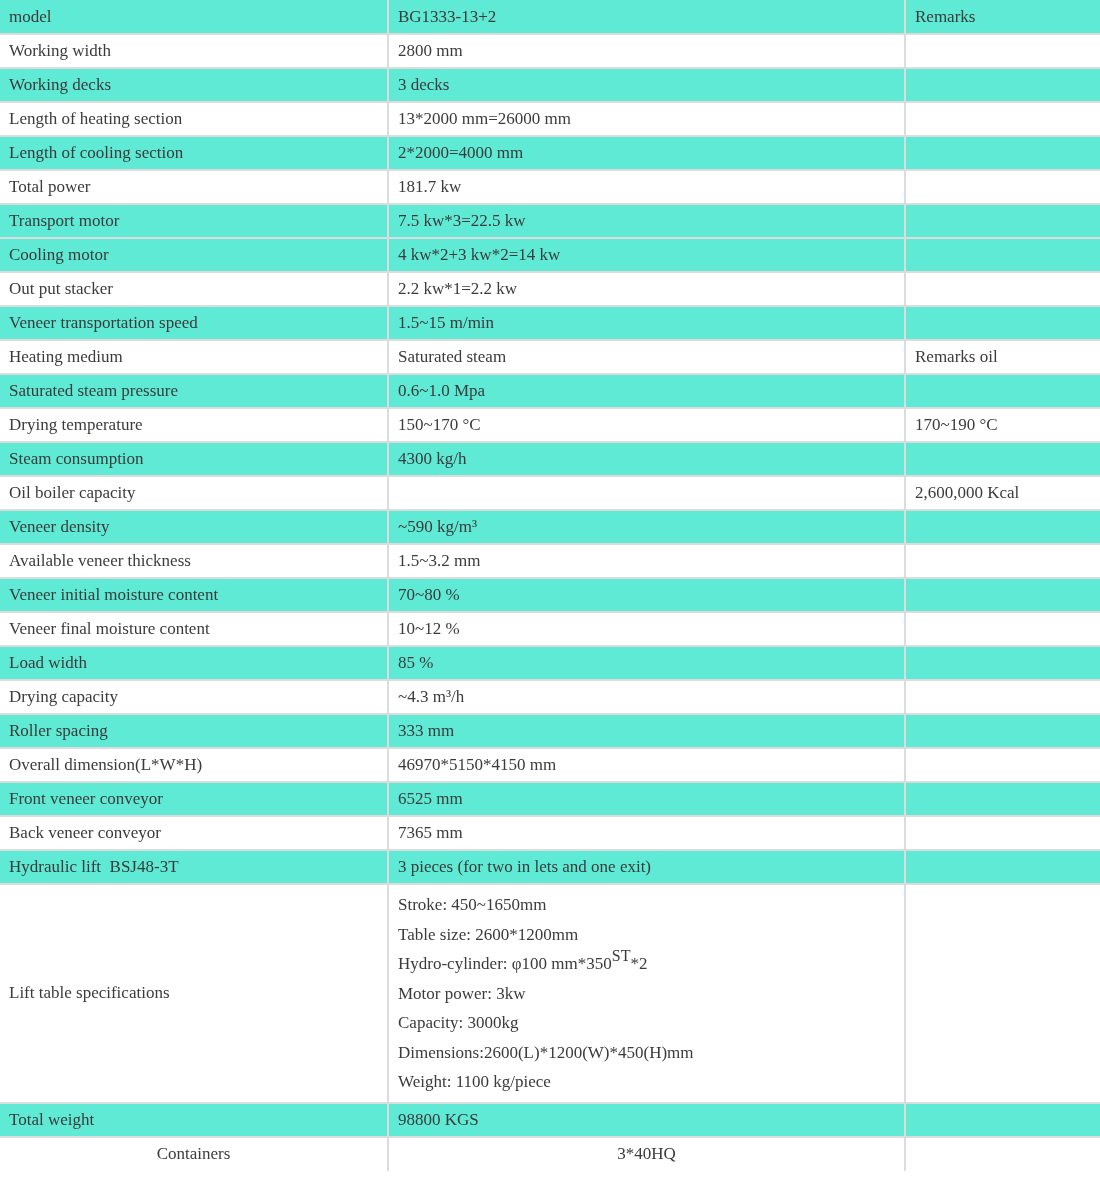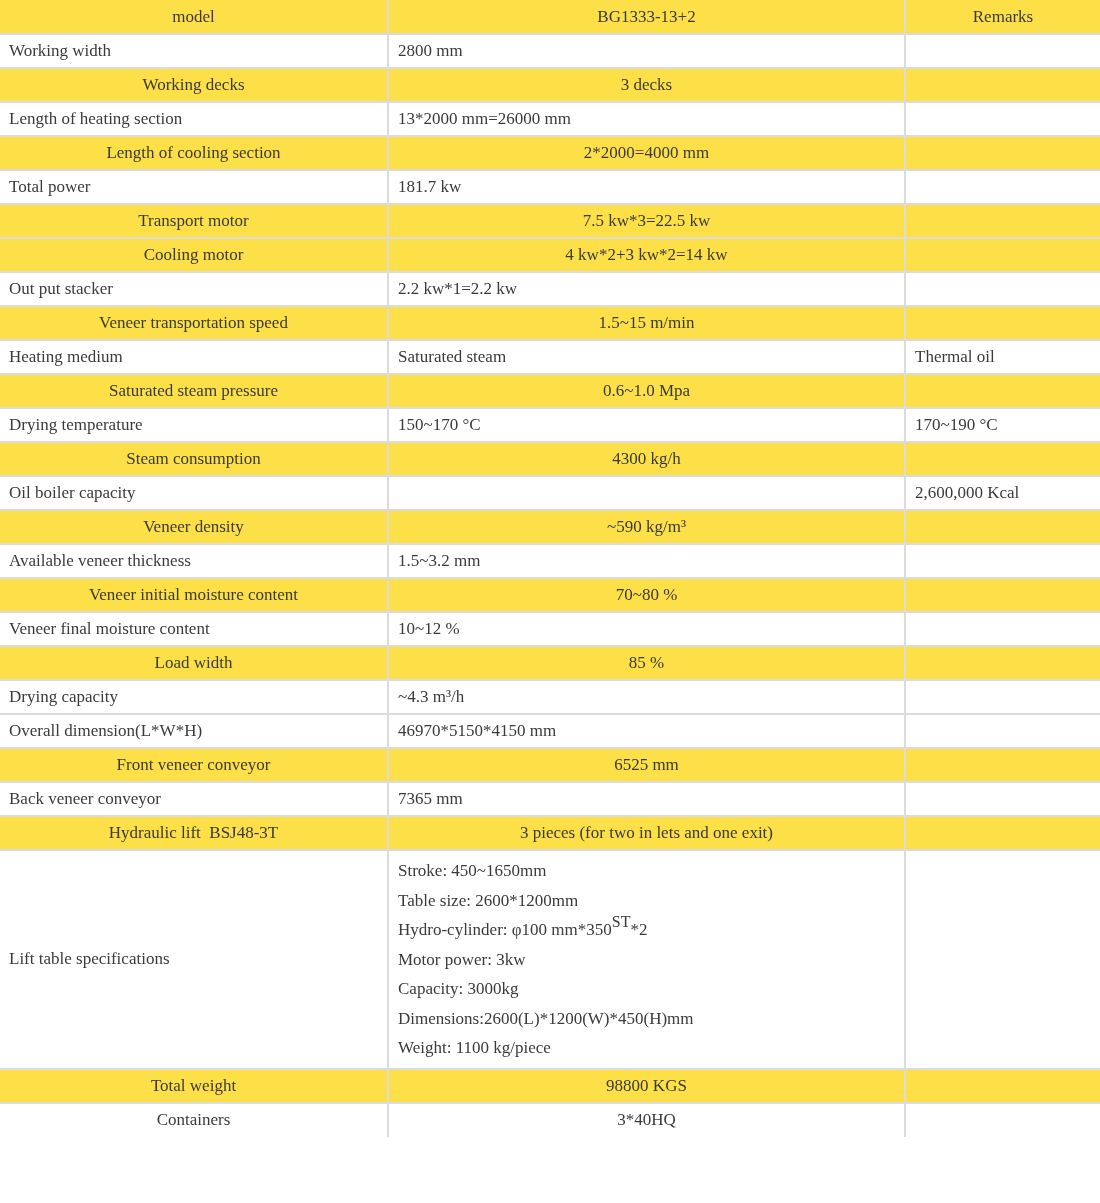--- a/index.html
+++ b/index.html
@@ -20,21 +20,21 @@
   col.c2 { width: 517px; }
   col.c3 { width: 195px; }
   tr { height: 34px; }
   td {
     border: 2px solid #dcdcdc;
     padding: 1px 9px;
     vertical-align: middle;
     overflow: hidden;
     background: #ffffff;
   }
-  tr.peach td { background: #fde047; text-align: center; }
+  tr.peach td { background: #5eead4; }
   .col-label { white-space: pre-wrap; }
   tbody tr:first-child td { border-top: none; }
   td:first-child { border-left: none; }
   td:last-child { border-right: none; }
   tbody tr:last-child td { border-bottom: none; text-align: center; }
   tr.tall { height: 211px; }
   tr.tall td.col-value { padding-top: 5px; padding-bottom: 5px; margin-left: 29px; }
   .lift-line { line-height: 29.5px; }
   sup.st {
     font-size: 16px;
@@ -100,21 +100,21 @@
         <td class="col-remark"></td>
       </tr>
       <tr class="peach">
         <td class="col-label">Veneer transportation speed</td>
         <td class="col-value">1.5~15 m/min</td>
         <td class="col-remark"></td>
       </tr>
       <tr class="plain">
         <td class="col-label">Heating medium</td>
         <td class="col-value">Saturated steam</td>
-        <td class="col-remark">Thermal oil</td>
+        <td class="col-remark">Remarks oil</td>
       </tr>
       <tr class="peach">
         <td class="col-label">Saturated steam pressure</td>
         <td class="col-value">0.6~1.0 Mpa</td>
         <td class="col-remark"></td>
       </tr>
       <tr class="plain">
         <td class="col-label">Drying temperature</td>
         <td class="col-value">150~170 °C</td>
         <td class="col-remark">170~190 °C</td>
@@ -150,20 +150,25 @@
         <td class="col-remark"></td>
       </tr>
       <tr class="peach">
         <td class="col-label">Load width</td>
         <td class="col-value">85 %</td>
         <td class="col-remark"></td>
       </tr>
       <tr class="plain">
         <td class="col-label">Drying capacity</td>
         <td class="col-value">~4.3 m³/h</td>
+        <td class="col-remark"></td>
+      </tr>
+      <tr class="peach">
+        <td class="col-label">Roller spacing</td>
+        <td class="col-value">333 mm</td>
         <td class="col-remark"></td>
       </tr>
       <tr class="plain">
         <td class="col-label">Overall dimension(L*W*H)</td>
         <td class="col-value">46970*5150*4150 mm</td>
         <td class="col-remark"></td>
       </tr>
       <tr class="peach">
         <td class="col-label">Front veneer conveyor</td>
         <td class="col-value">6525 mm</td>

